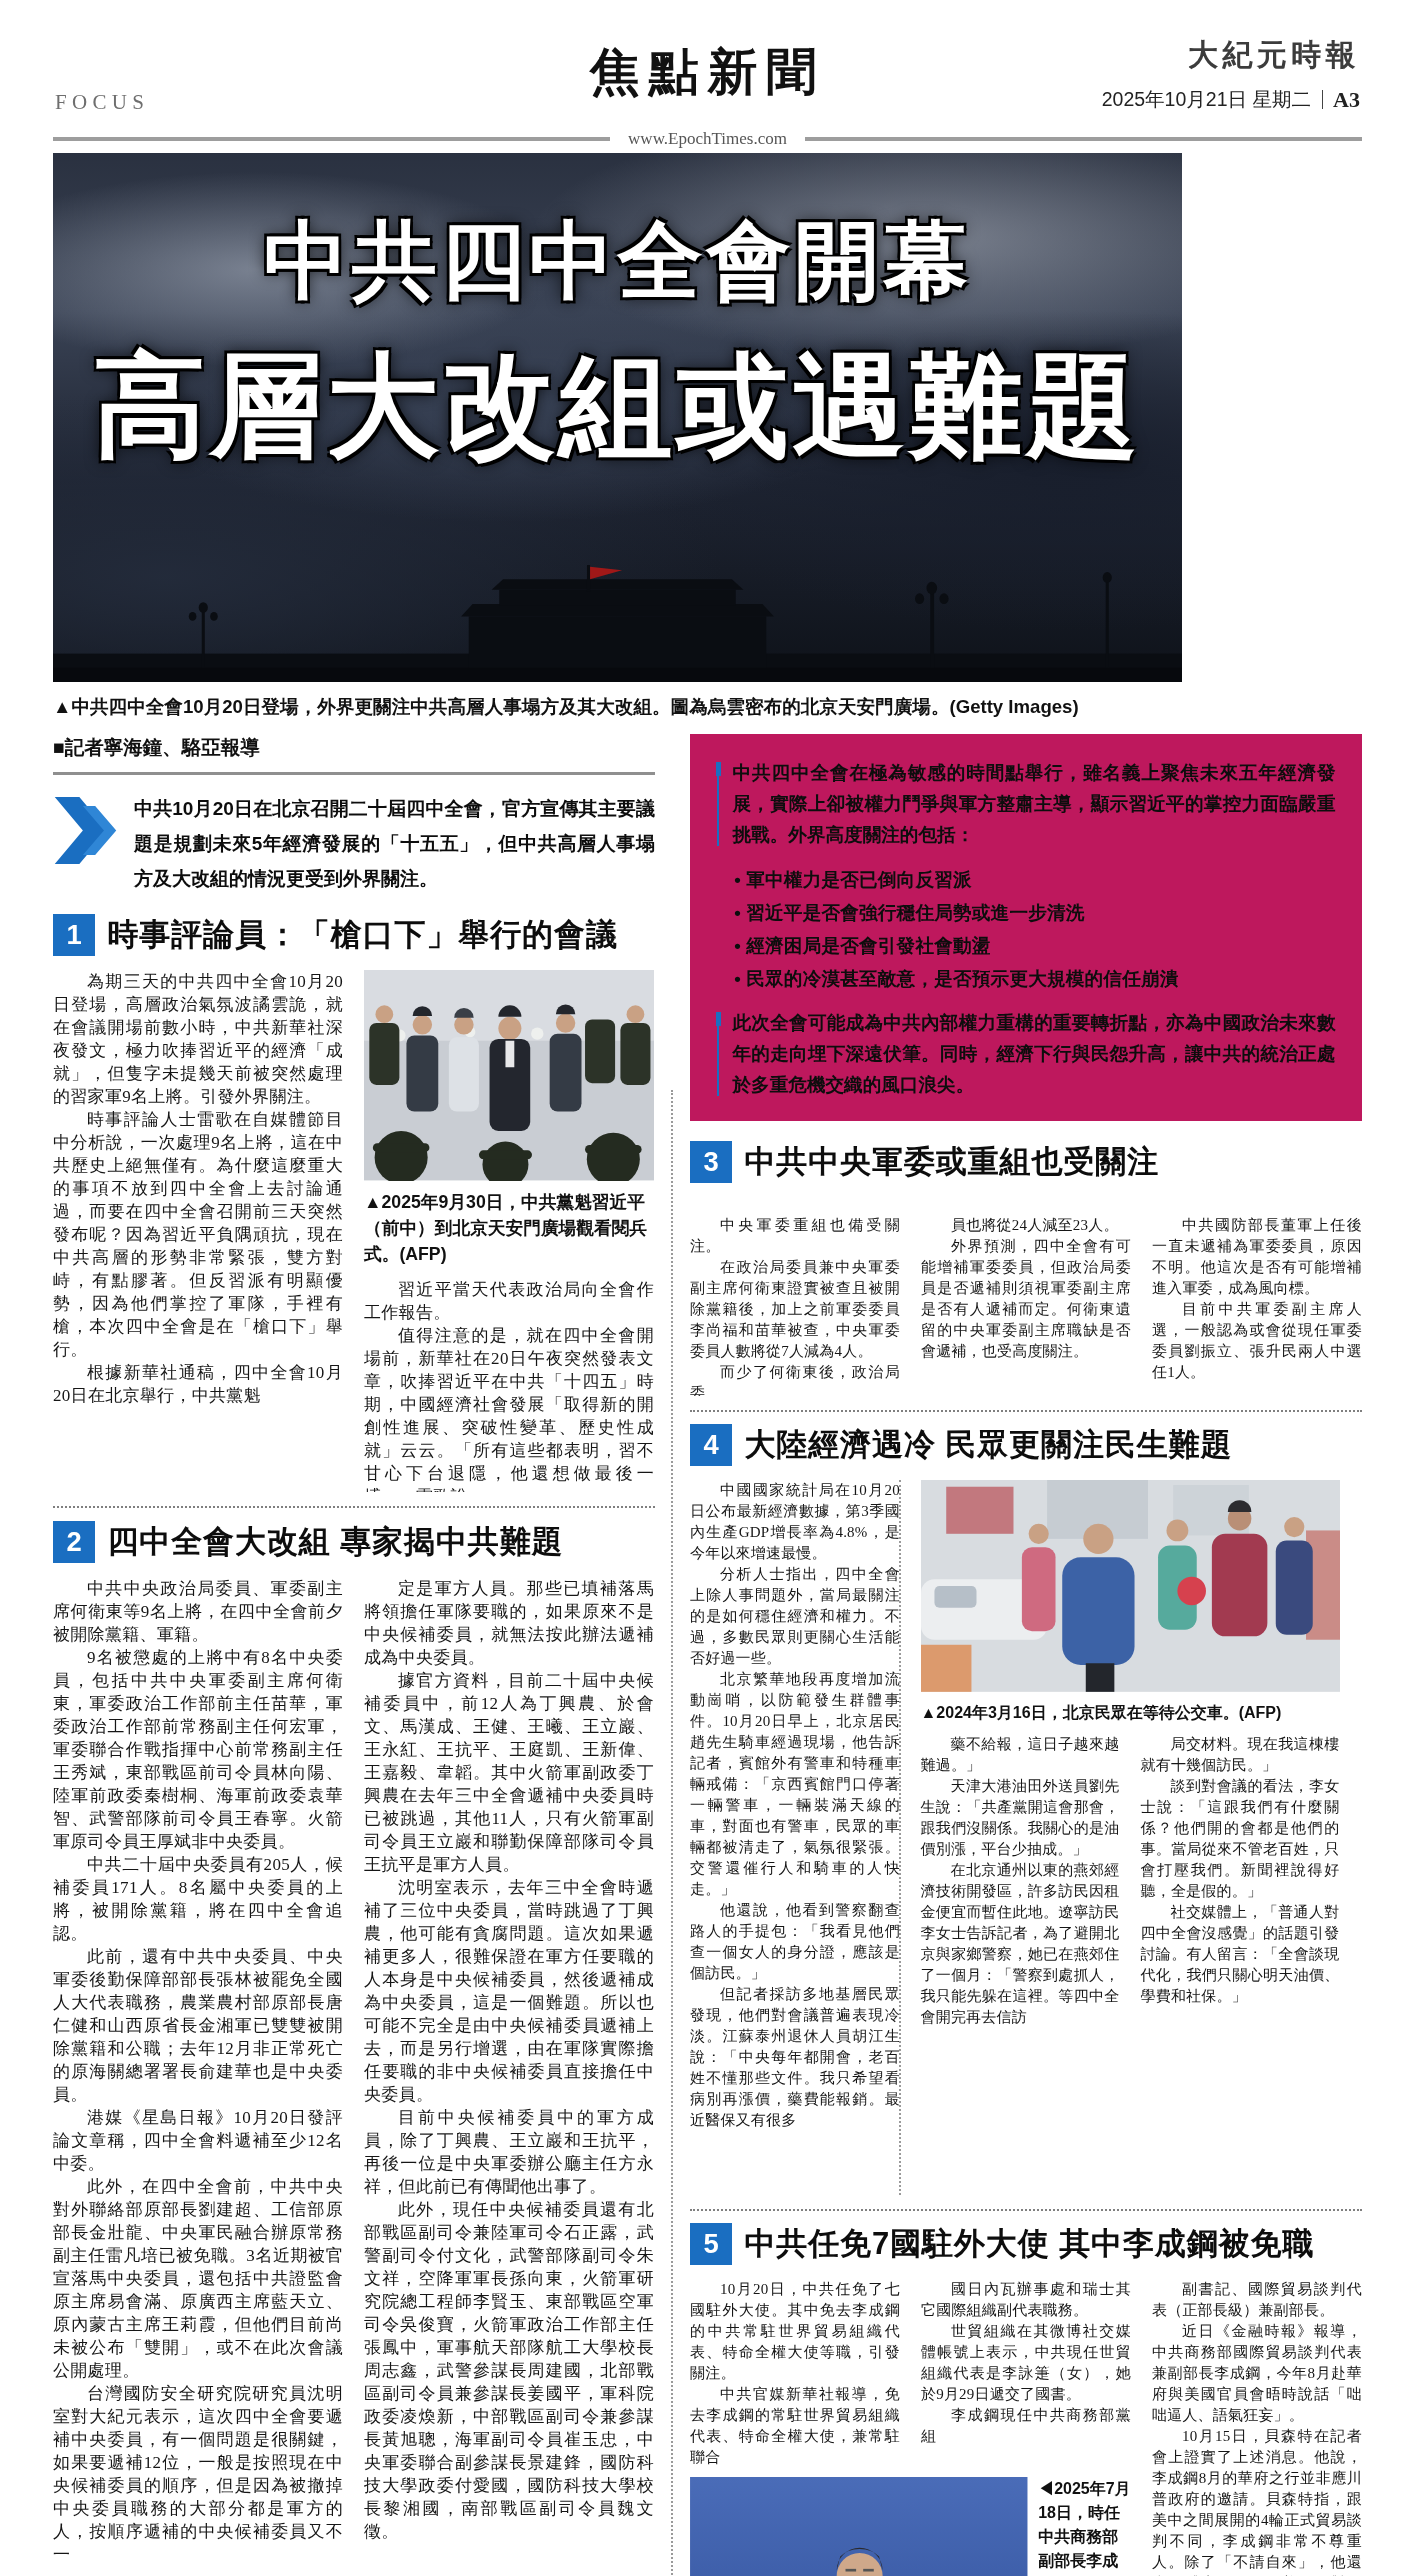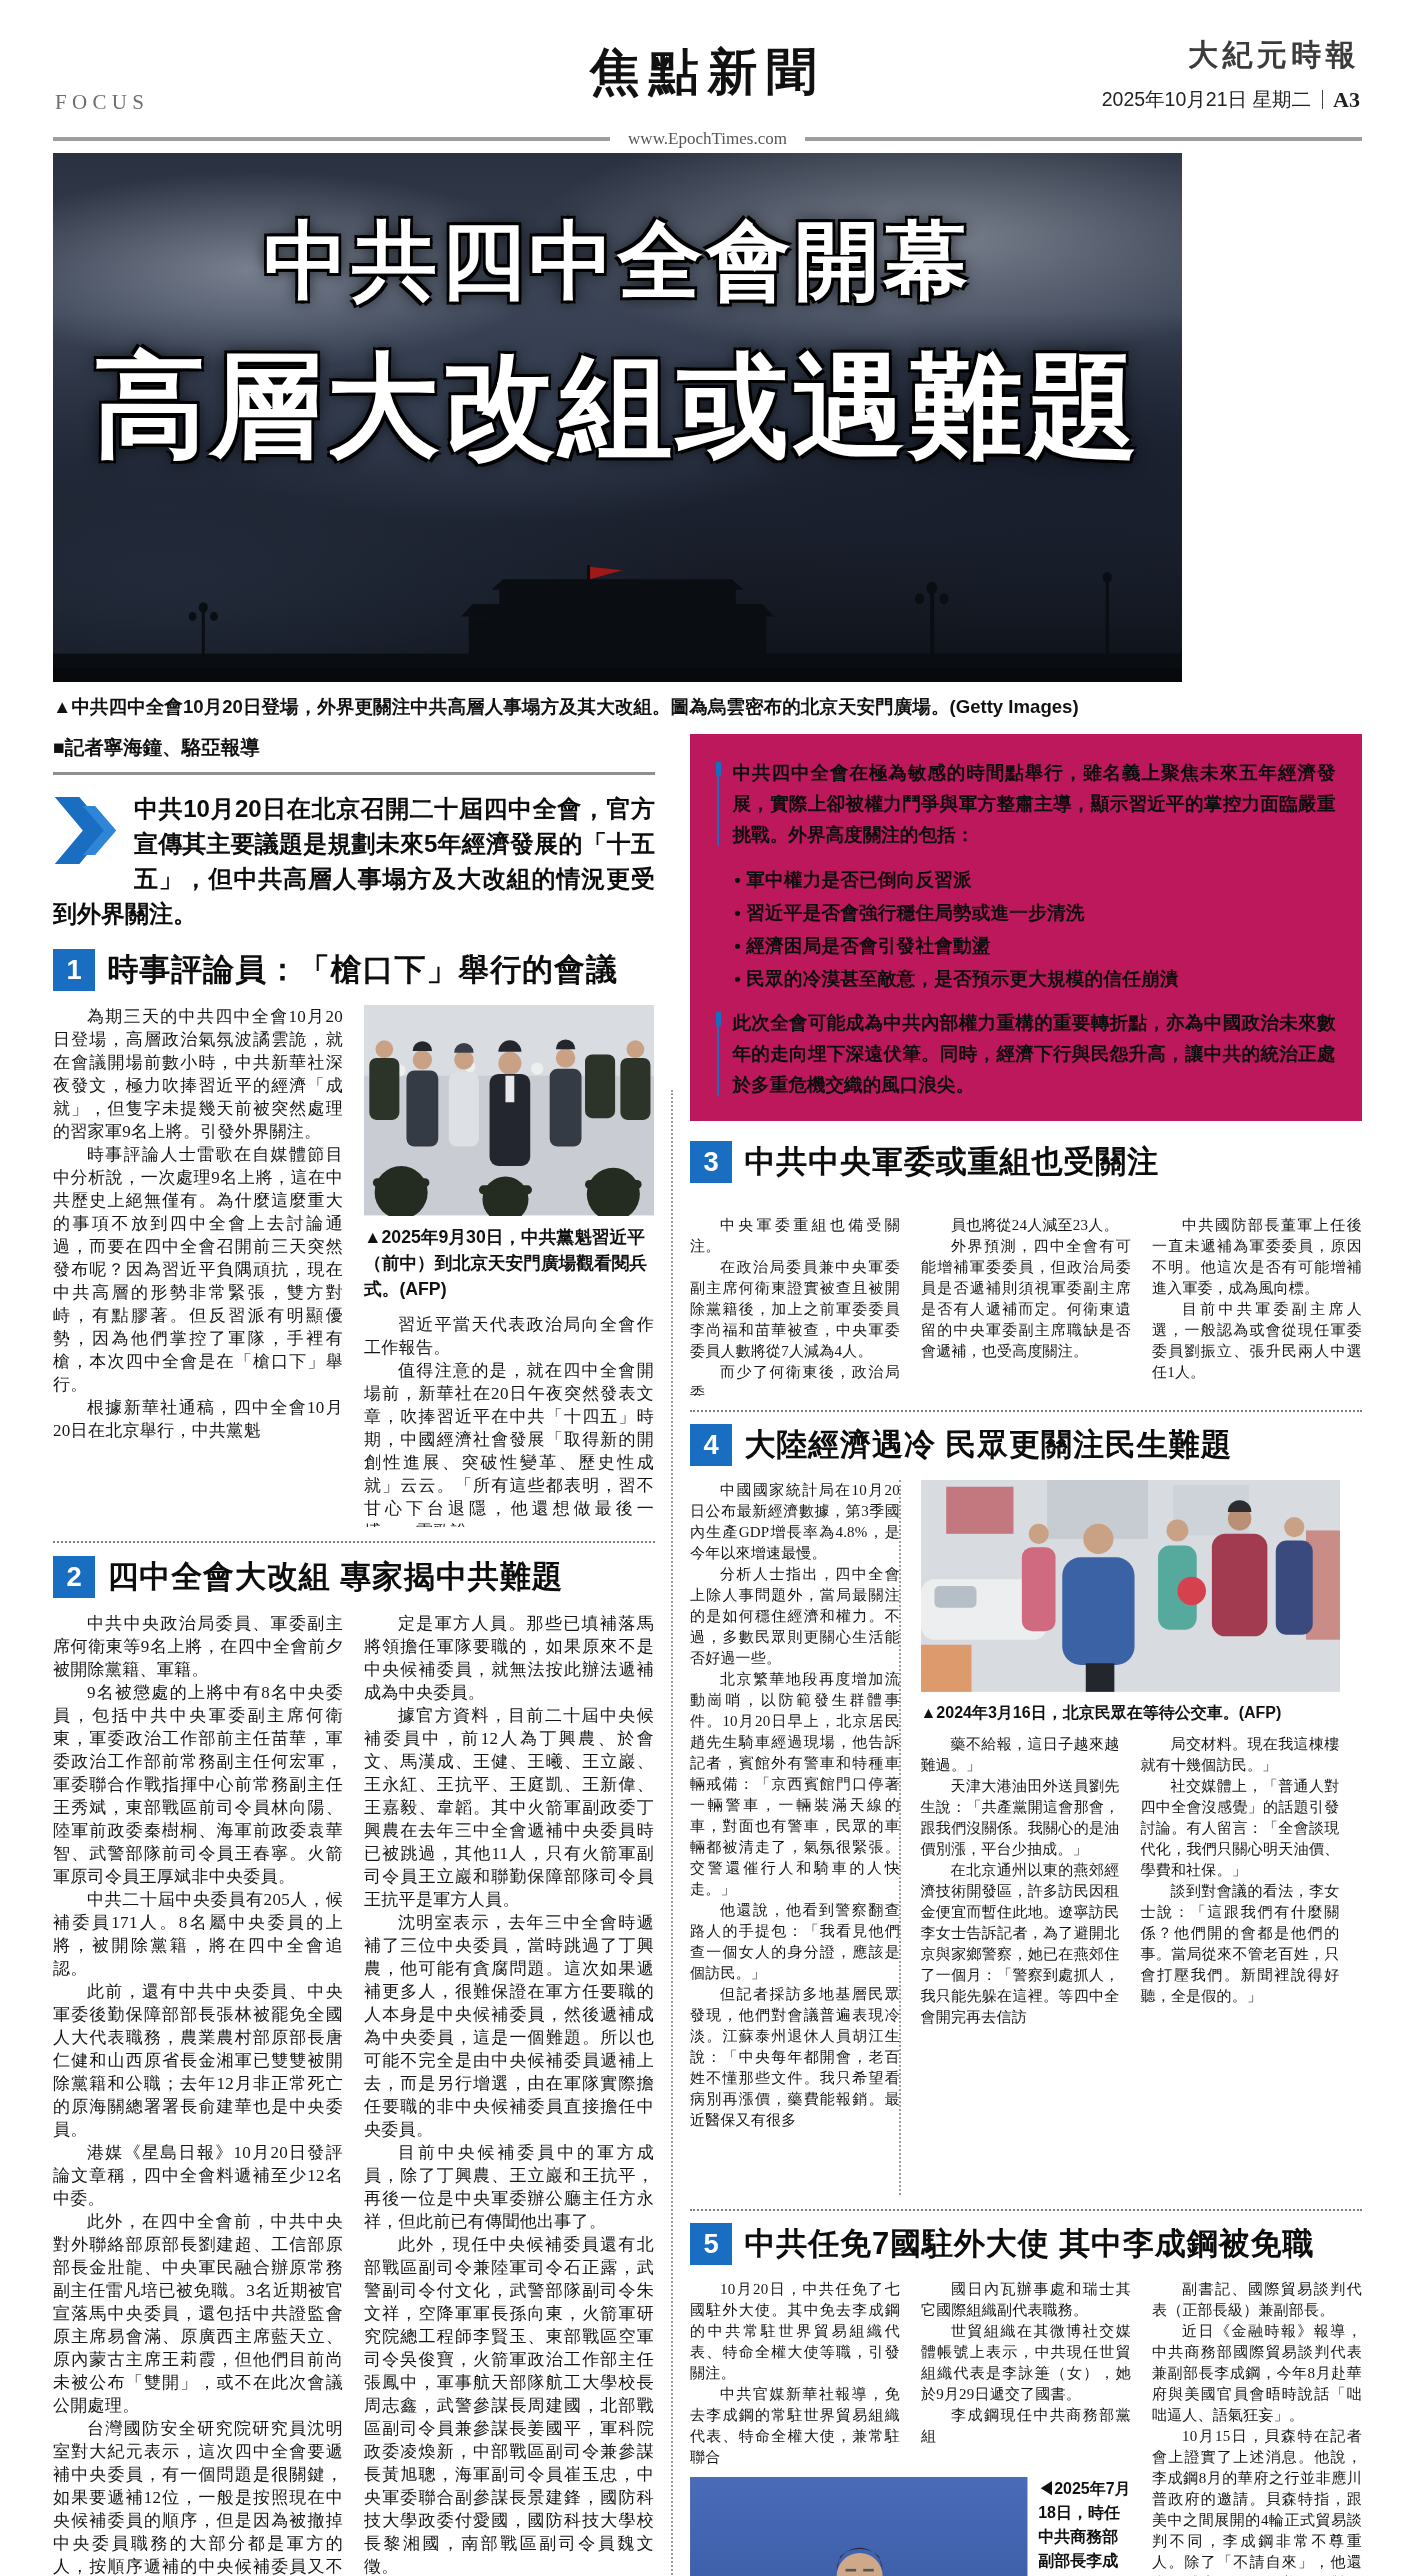--- a/index.html
+++ b/index.html
@@ -45,21 +45,21 @@
   .main { position:relative; padding:0 53px; display:flex; justify-content:space-between; }
   .left-block { width:602px; }
   .right-block { width:672px; }
   .vdivider { position:absolute; left:671px; top:356px; bottom:7px; border-left:2.7px dotted #9a9a9a; }
 
   .byline { font-size:19.5px; font-weight:bold; color:#111; }
   .byline-rule { height:3.5px; background:#8f8f8f; margin:10.6px 0 16px; }
 
   .intro { overflow:hidden; margin-bottom:17.7px; }
   .intro-icon { float:left; width:65px; height:67px; margin:5.3px 16px 3.5px 0; }
-  .intro-text { font-size:24px; font-weight:bold; line-height:35px; color:#0d0d0d; text-align:justify; }
+  .intro-text { font-size:19px; font-weight:bold; line-height:35px; color:#0d0d0d; text-align:justify; }
 
   .sec-head { display:flex; align-items:center; gap:12.4px; margin:8.8px 0 14px; }
   .num-box { flex:0 0 auto; width:42px; height:42px; background:#1a6ec1; color:#fff;
              font-size:27.4px; font-weight:900; display:flex; align-items:center; justify-content:center; }
   .sec-title { font-size:31px; font-weight:900; color:#0d0d0d; letter-spacing:0.9px; }
 
   .cols { display:flex; gap:21px; }
   .lcol { width:290px; }
   .rcol { width:210px; }
   .para { text-align:justify; text-indent:2em; font-family:"Liberation Serif", serif; }
@@ -326,22 +326,22 @@
         </svg>
         <div class="pcap">▲2024年3月16日，北京民眾在等待公交車。(AFP)</div>
         <div class="s4-textcols">
           <div class="rcol">
               <p class="para">藥不給報，這日子越來越難過。」</p>
               <p class="para">天津大港油田外送員劉先生說：「共產黨開這會那會，跟我們沒關係。我關心的是油價別漲，平台少抽成。」</p>
               <p class="para">在北京通州以東的燕郊經濟技術開發區，許多訪民因租金便宜而暫住此地。遼寧訪民李女士告訴記者，為了避開北京與家鄉警察，她已在燕郊住了一個月：「警察到處抓人，我只能先躲在這裡。等四中全會開完再去信訪</p>
             </div>
           <div class="rcol">
               <p class="para">局交材料。現在我這棟樓就有十幾個訪民。」</p>
+              <p class="para">談到對會議的看法，李女士說：「這跟我們有什麼關係？他們開的會都是他們的事。當局從來不管老百姓，只會打壓我們。新聞裡說得好聽，全是假的。」</p>
               <p class="para">社交媒體上，「普通人對四中全會沒感覺」的話題引發討論。有人留言：「全會談現代化，我們只關心明天油價、學費和社保。」</p>
-              <p class="para">談到對會議的看法，李女士說：「這跟我們有什麼關係？他們開的會都是他們的事。當局從來不管老百姓，只會打壓我們。新聞裡說得好聽，全是假的。」</p>
             </div>
         </div>
       </div>
     </div>
 
     <hr class="dot-hr">
 
     <div class="sec-head">
       <span class="num-box">5</span>
       <span class="sec-title">中共任免7國駐外大使 其中李成鋼被免職</span>

